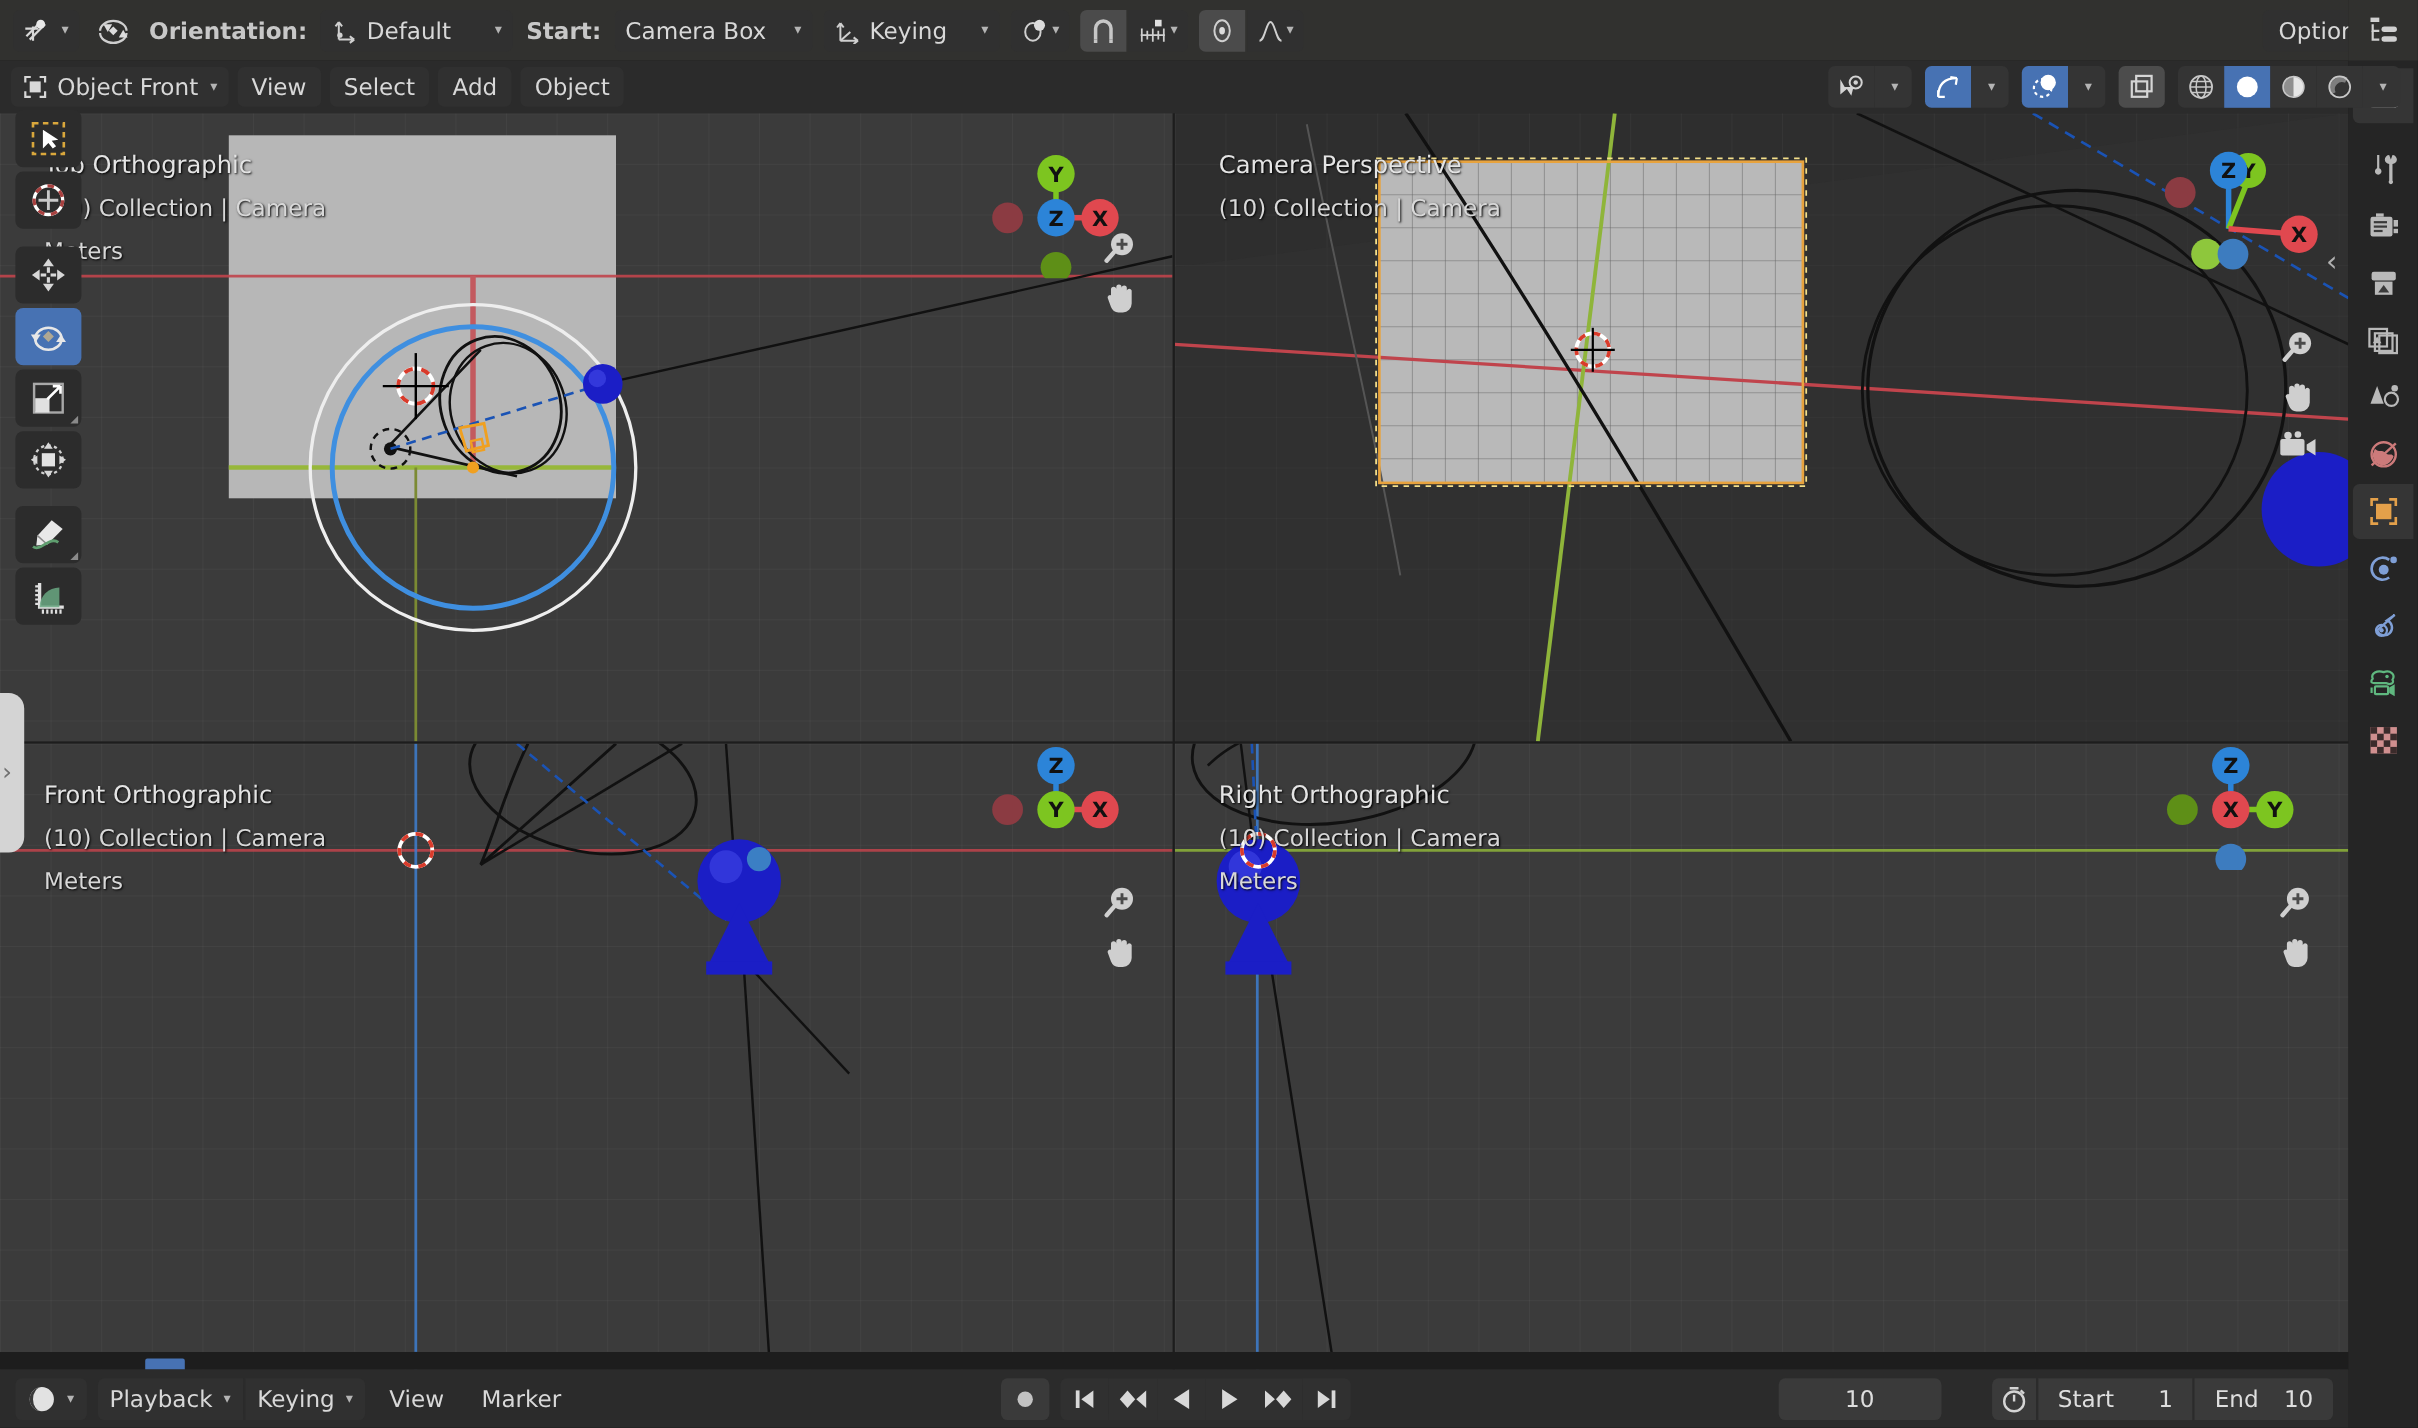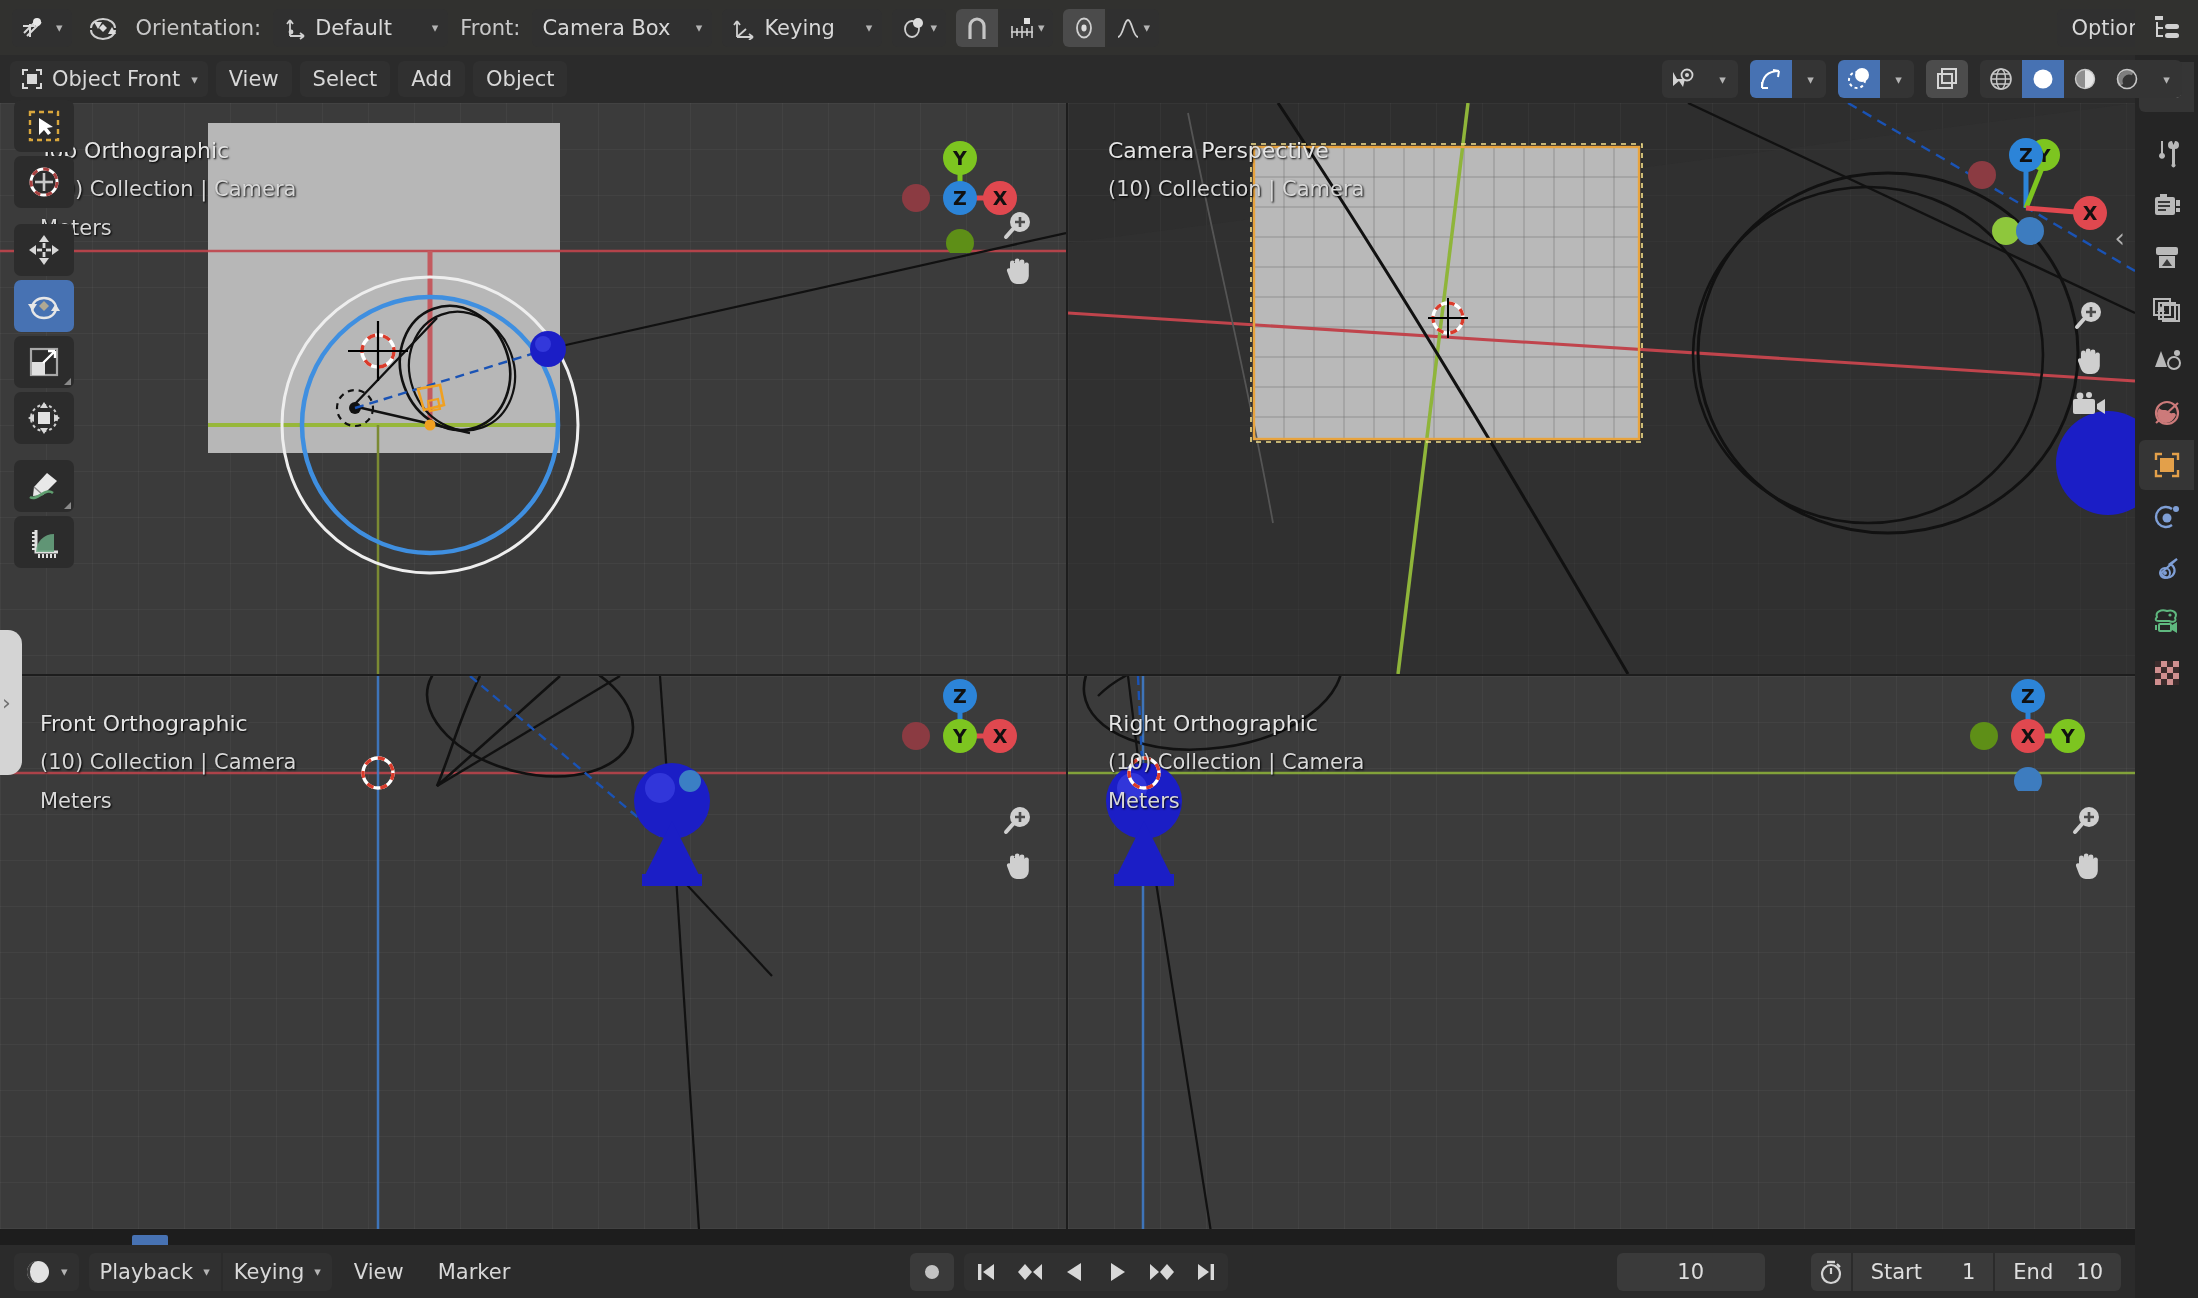--- a/index.html
+++ b/index.html
@@ -16,21 +16,21 @@
     position: absolute; left: 0; top: 0; width: 2198px; height: 55px;
     background: #31312f; display: flex; align-items: center;
     padding: 0 12px; gap: 10px;
   }
   .tb-btn {
     background: #303030; border-radius: 6px; height: 38px;
     display: flex; align-items: center; gap: 6px; padding: 0 9px;
     color: #d5d5d5; font-size: 21px; white-space: nowrap;
   }
   .tb-flat { background: transparent; padding: 0 4px; }
-  .tb-label { color: #c8c8c8; font-size: 21px; padding: 0 2px; }
+  .tb-label { color: #c8c8c8; font-size: 21px; padding: 0 2px; font-weight: bold; }
   .tb-grp { display: flex; gap: 2px; }
   .tb-seg {
     background: #303030; height: 38px; display: flex; align-items: center;
     justify-content: center; padding: 0 9px; color: #c9c9c9;
   }
   .tb-seg.on { background: #4b4b4b; }
   .tb-seg:first-child { border-radius: 6px 0 0 6px; }
   .tb-seg:last-child { border-radius: 0 6px 6px 0; }
   .tb-seg.solo { border-radius: 6px; }
   .chev { font-size: 13px; color: #b4b4b4; margin-left: 3px; }
@@ -222,21 +222,21 @@
         <svg width="24" height="24" viewBox="0 0 24 24">
           <path d="M7 20 L7 4 M7 4 L4 8 M7 4 L10 8" stroke="#d0d0d0" stroke-width="1.8" fill="none"></path>
           <path d="M7 20 L21 20 M21 20 L17 17 M21 20 L17 23" stroke="#d0d0d0" stroke-width="1.8" fill="none"></path>
           <circle cx="8" cy="16" r="2.4" fill="#d0d0d0"></circle>
         </svg>
       </span>
       <span>Default</span>
       <span class="chev">▾</span>
     </div>
 
-    <span class="tb-label">Front:</span>
+    <span class="tb-label">Start:</span>
 
     <div class="tb-drop" style="min-width:180px">
       <span>Camera Box</span>
       <span class="chev">▾</span>
     </div>
 
     <div class="tb-drop" style="min-width:160px">
       <span>
         <svg width="24" height="24" viewBox="0 0 24 24">
           <path d="M5 21 L5 5 M5 5 L2 9 M5 5 L8 9" stroke="#d0d0d0" stroke-width="1.8" fill="none"></path>

